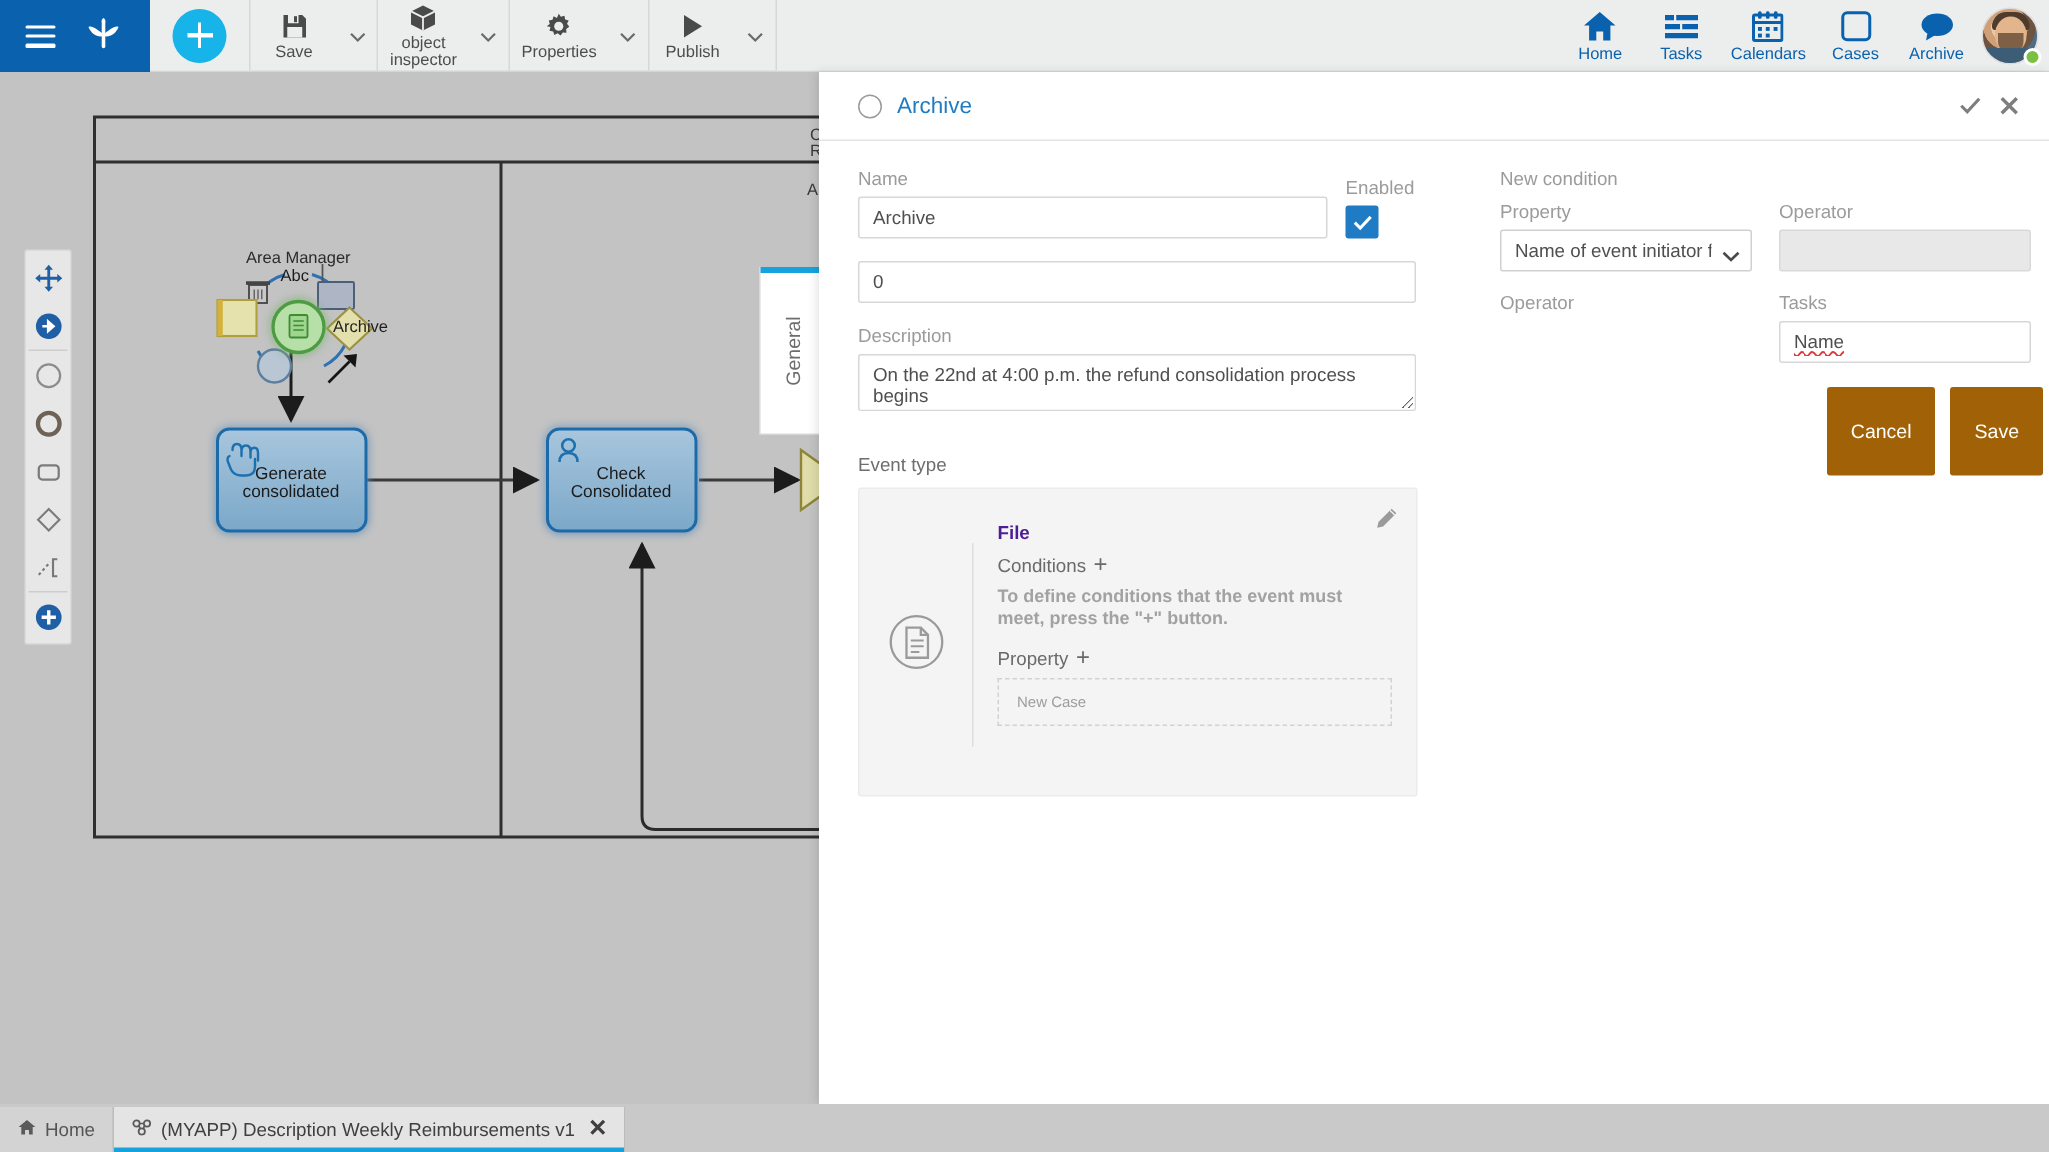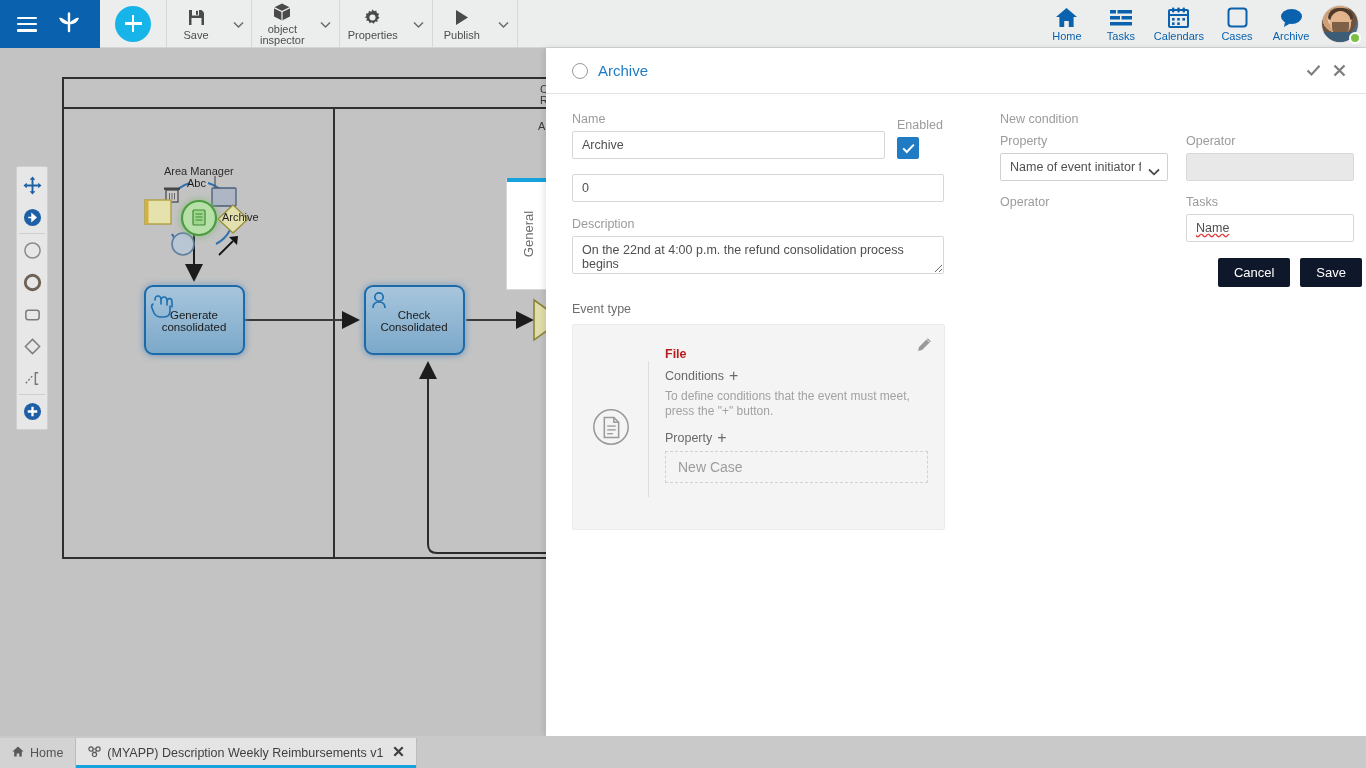--- a/index.html
+++ b/index.html
@@ -152,49 +152,49 @@
   
   .evt-card {
     margin-top: 8px; width: 373px; min-height: 206px;
     background: #f4f4f4; border: 1px solid #ebebeb; border-radius: 2px;
     display: flex; position: relative; padding: 22px 0 18px 0;
   }
   .evt-icon-col { width: 75px; display:flex; align-items:center; justify-content:center; }
   .evt-divider { width:1px; background:#dedede; margin: 14px 0; }
   .evt-content { flex: 1 1 auto; padding: 0 16px 0 16px; }
   .evt-pencil { position: absolute; right: 12px; top: 12px; cursor: pointer; color:#8e8e8e; }
-  .evt-title { font-size: 12.5px; font-weight: bold; color: #b91c1c; margin-bottom: 8px; }
+  .evt-title { font-size: 12.5px; font-weight: bold; color: #4c1d95; margin-bottom: 8px; }
   .evt-sub { font-size: 12.5px; color: #6a6a6a; display:flex; align-items:center; gap:5px; margin-bottom:6px;}
   .plus-lnk { font-size: 16px; color: #6a6a6a; cursor: pointer; line-height: 12px; font-weight: 300; }
-  .evt-hint { font-size: 12px; color: #a2a2a2; line-height: 15px; margin: 2px 0 12px; max-width: 250px;}
+  .evt-hint { font-size: 12px; color: #a2a2a2; line-height: 15px; margin: 2px 0 12px; max-width: 250px; font-weight: bold;}
   .act-box {
     border: 1px dashed #d2d2d2; background: transparent; height: 32px;
     display:flex; align-items:center; padding: 0 12px;
-    font-size: 14px; color: #9d9d9d; margin-top: 6px; cursor: pointer;
+    font-size: 10px; color: #9d9d9d; margin-top: 6px; cursor: pointer;
   }
 
   
   .cond-head { font-size: 12.5px; color: #9b9b9b; margin-bottom: 8px; }
   .grid2 { display: flex; gap: 18px; }
   .g-col { width: 168px; }
   .sel-wrap { position: relative; width: 100%; }
   .sel-input {
     width: 100%; height: 28px; border: 1px solid #d0d0d0; background:#fff;
     font-size: 12.5px; color: #4f4f4f; padding: 0 26px 0 9px; border-radius: 2px;
     appearance: none; -webkit-appearance: none;
     font-family: "Liberation Sans", sans-serif; cursor: pointer;
   }
   .sel-arrow { position:absolute; right: 8px; top: 9px; pointer-events:none; color:#555; }
   .disabled-input { background: #e8e8e8 !important; border-color:#d9d9d9 !important; cursor: not-allowed; }
   .spell { text-decoration: underline wavy #e03a3a; text-decoration-skip-ink: none; }
   .val-input-wrap { position: relative; }
   .btn-row { display: flex; justify-content: flex-end; gap: 10px; margin-top: 16px; }
   .btn {
-    background: #0f172a; color: #fff; border: none; border-radius: 2px;
-    font-size: 13px; padding: 7px 16px; cursor: pointer;
+    background: #a16207; color: #fff; border: none; border-radius: 2px;
+    font-size: 13px; padding: 22px 16px; cursor: pointer;
     font-family: "Liberation Sans", sans-serif;
   }
 
   
   .bottombar {
     position: absolute; left: 0; bottom: 0; width: 1366px; height: 32px;
     background: #c9c9c9; display:flex; align-items:flex-end; z-index: 30;
   }
   .btab {
     height: 30px; display:flex; align-items:center; gap:6px;

